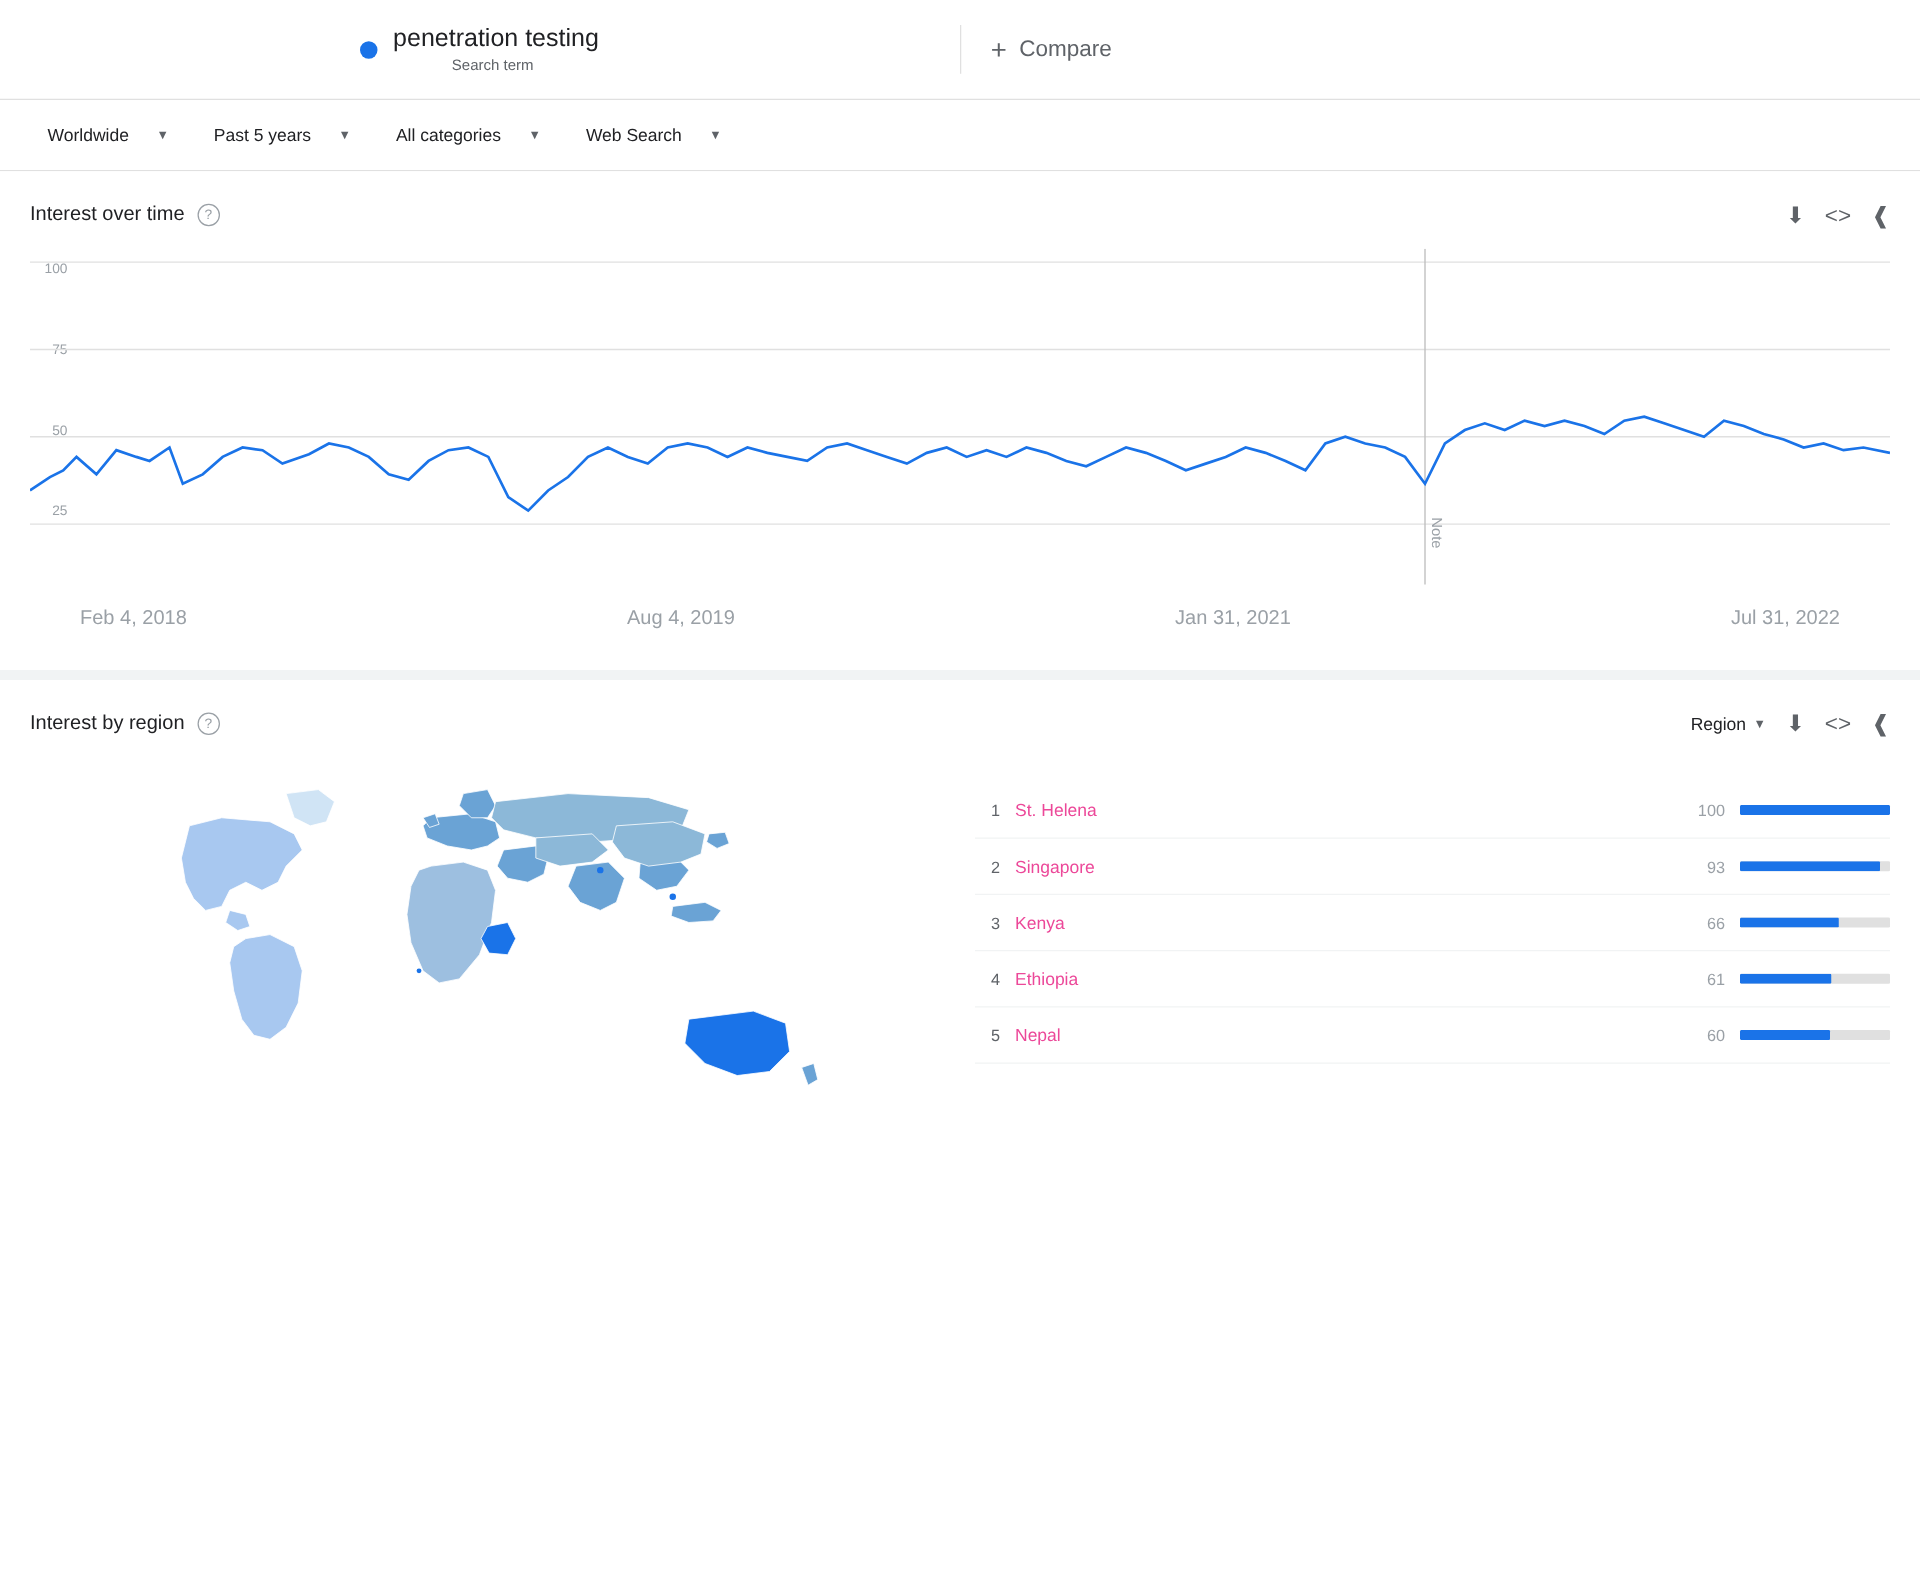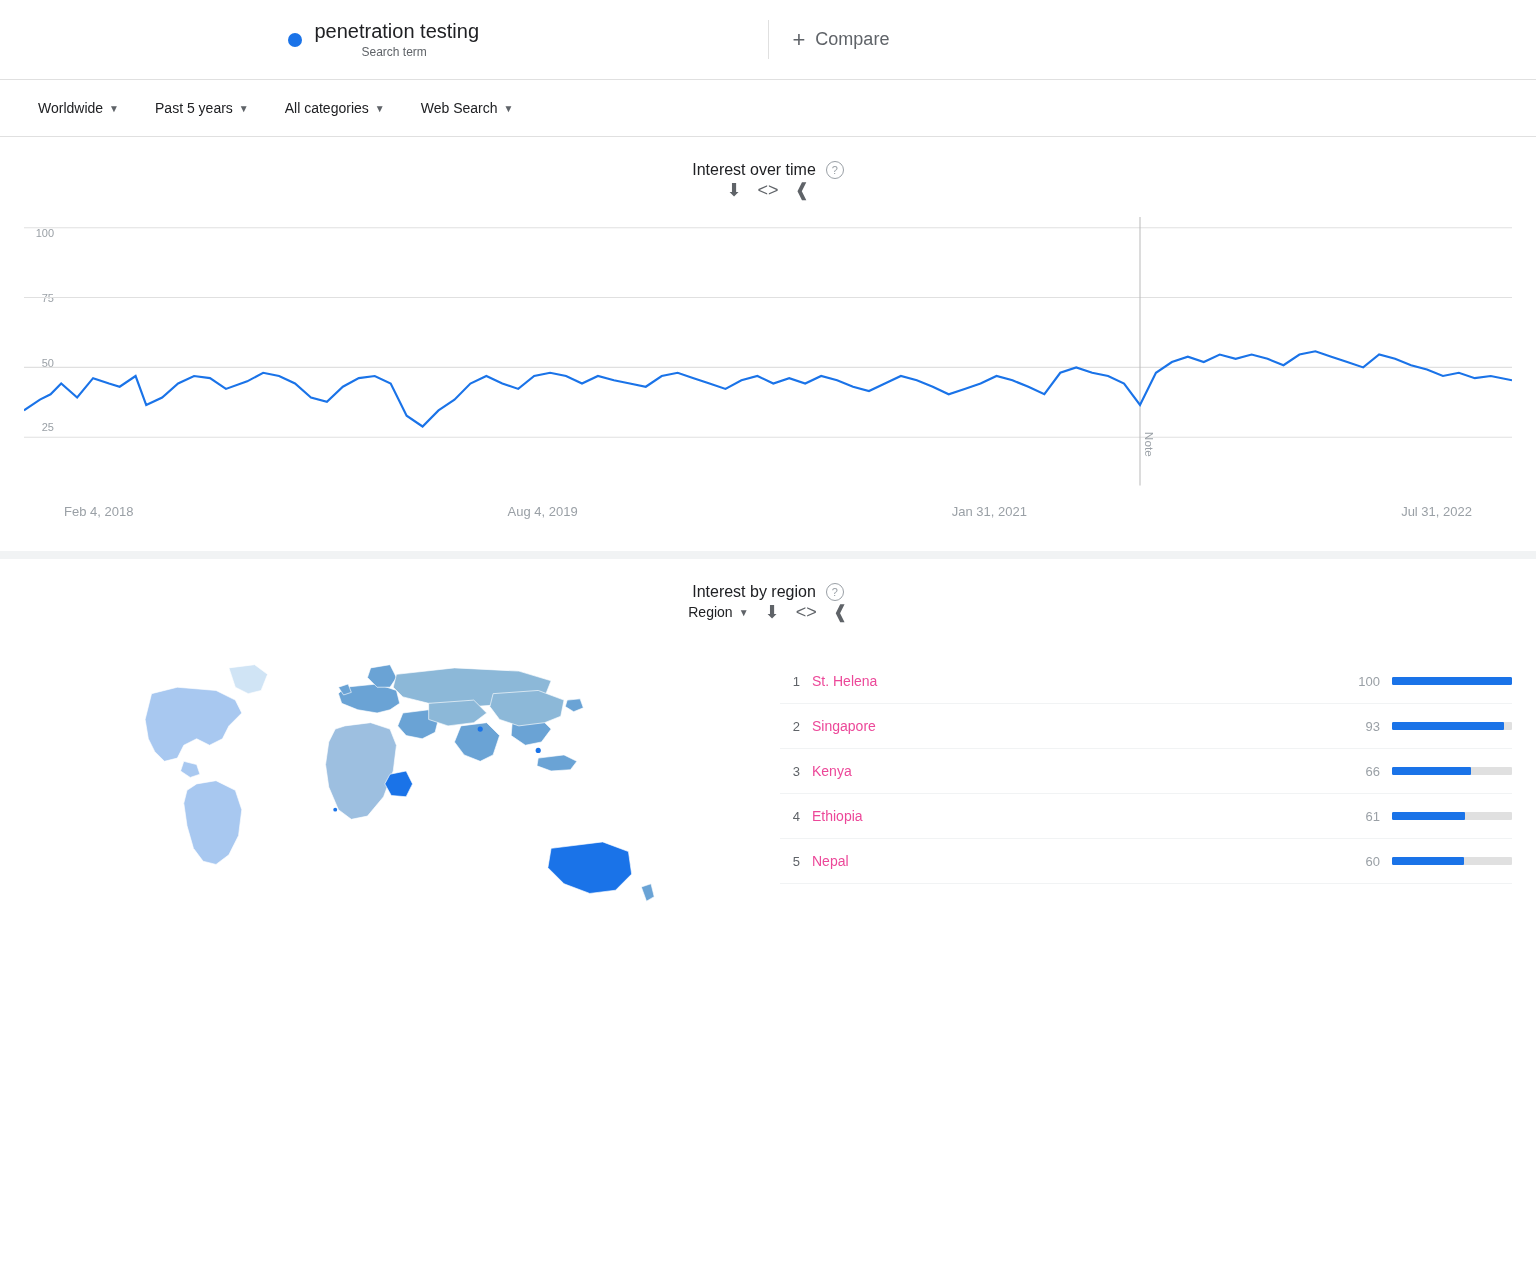--- a/index.html
+++ b/index.html
@@ -62,21 +62,21 @@
     .filters {
       display: flex;
       align-items: center;
       padding: 12px 24px;
       border-bottom: 1px solid #e0e0e0;
       gap: 8px;
     }
     .filter-btn {
       display: flex;
       align-items: center;
-      gap: 6px;
+      gap: 22px;
       padding: 8px 14px;
       border: none;
       background: transparent;
       font-size: 14px;
       color: #202124;
       cursor: pointer;
       border-radius: 4px;
     }
     .chevron {
       font-size: 10px;
@@ -89,21 +89,20 @@
       background: #fff;
     }
     .section + .section {
       border-top: 8px solid #f1f3f4;
     }
     .section-header {
       display: flex;
       align-items: center;
       justify-content: space-between;
       margin-bottom: 16px;
-      flex-direction: column;
     }
     .section-title-group {
       display: flex;
       align-items: center;
       gap: 10px;
     }
     .section-title {
       font-size: 16px;
       color: #202124;
       font-weight: 400;
@@ -149,21 +148,21 @@
       color: #9aa0a6;
       text-align: right;
       width: 30px;
     }
     .x-axis-labels {
       display: flex;
       justify-content: space-between;
       padding: 8px 40px 0 40px;
     }
     .x-label {
-      font-size: 13px;
+      font-size: 16px;
       color: #9aa0a6;
     }
 
     
     .region-content {
       display: flex;
       gap: 24px;
       margin-top: 8px;
     }
     .map-container {

